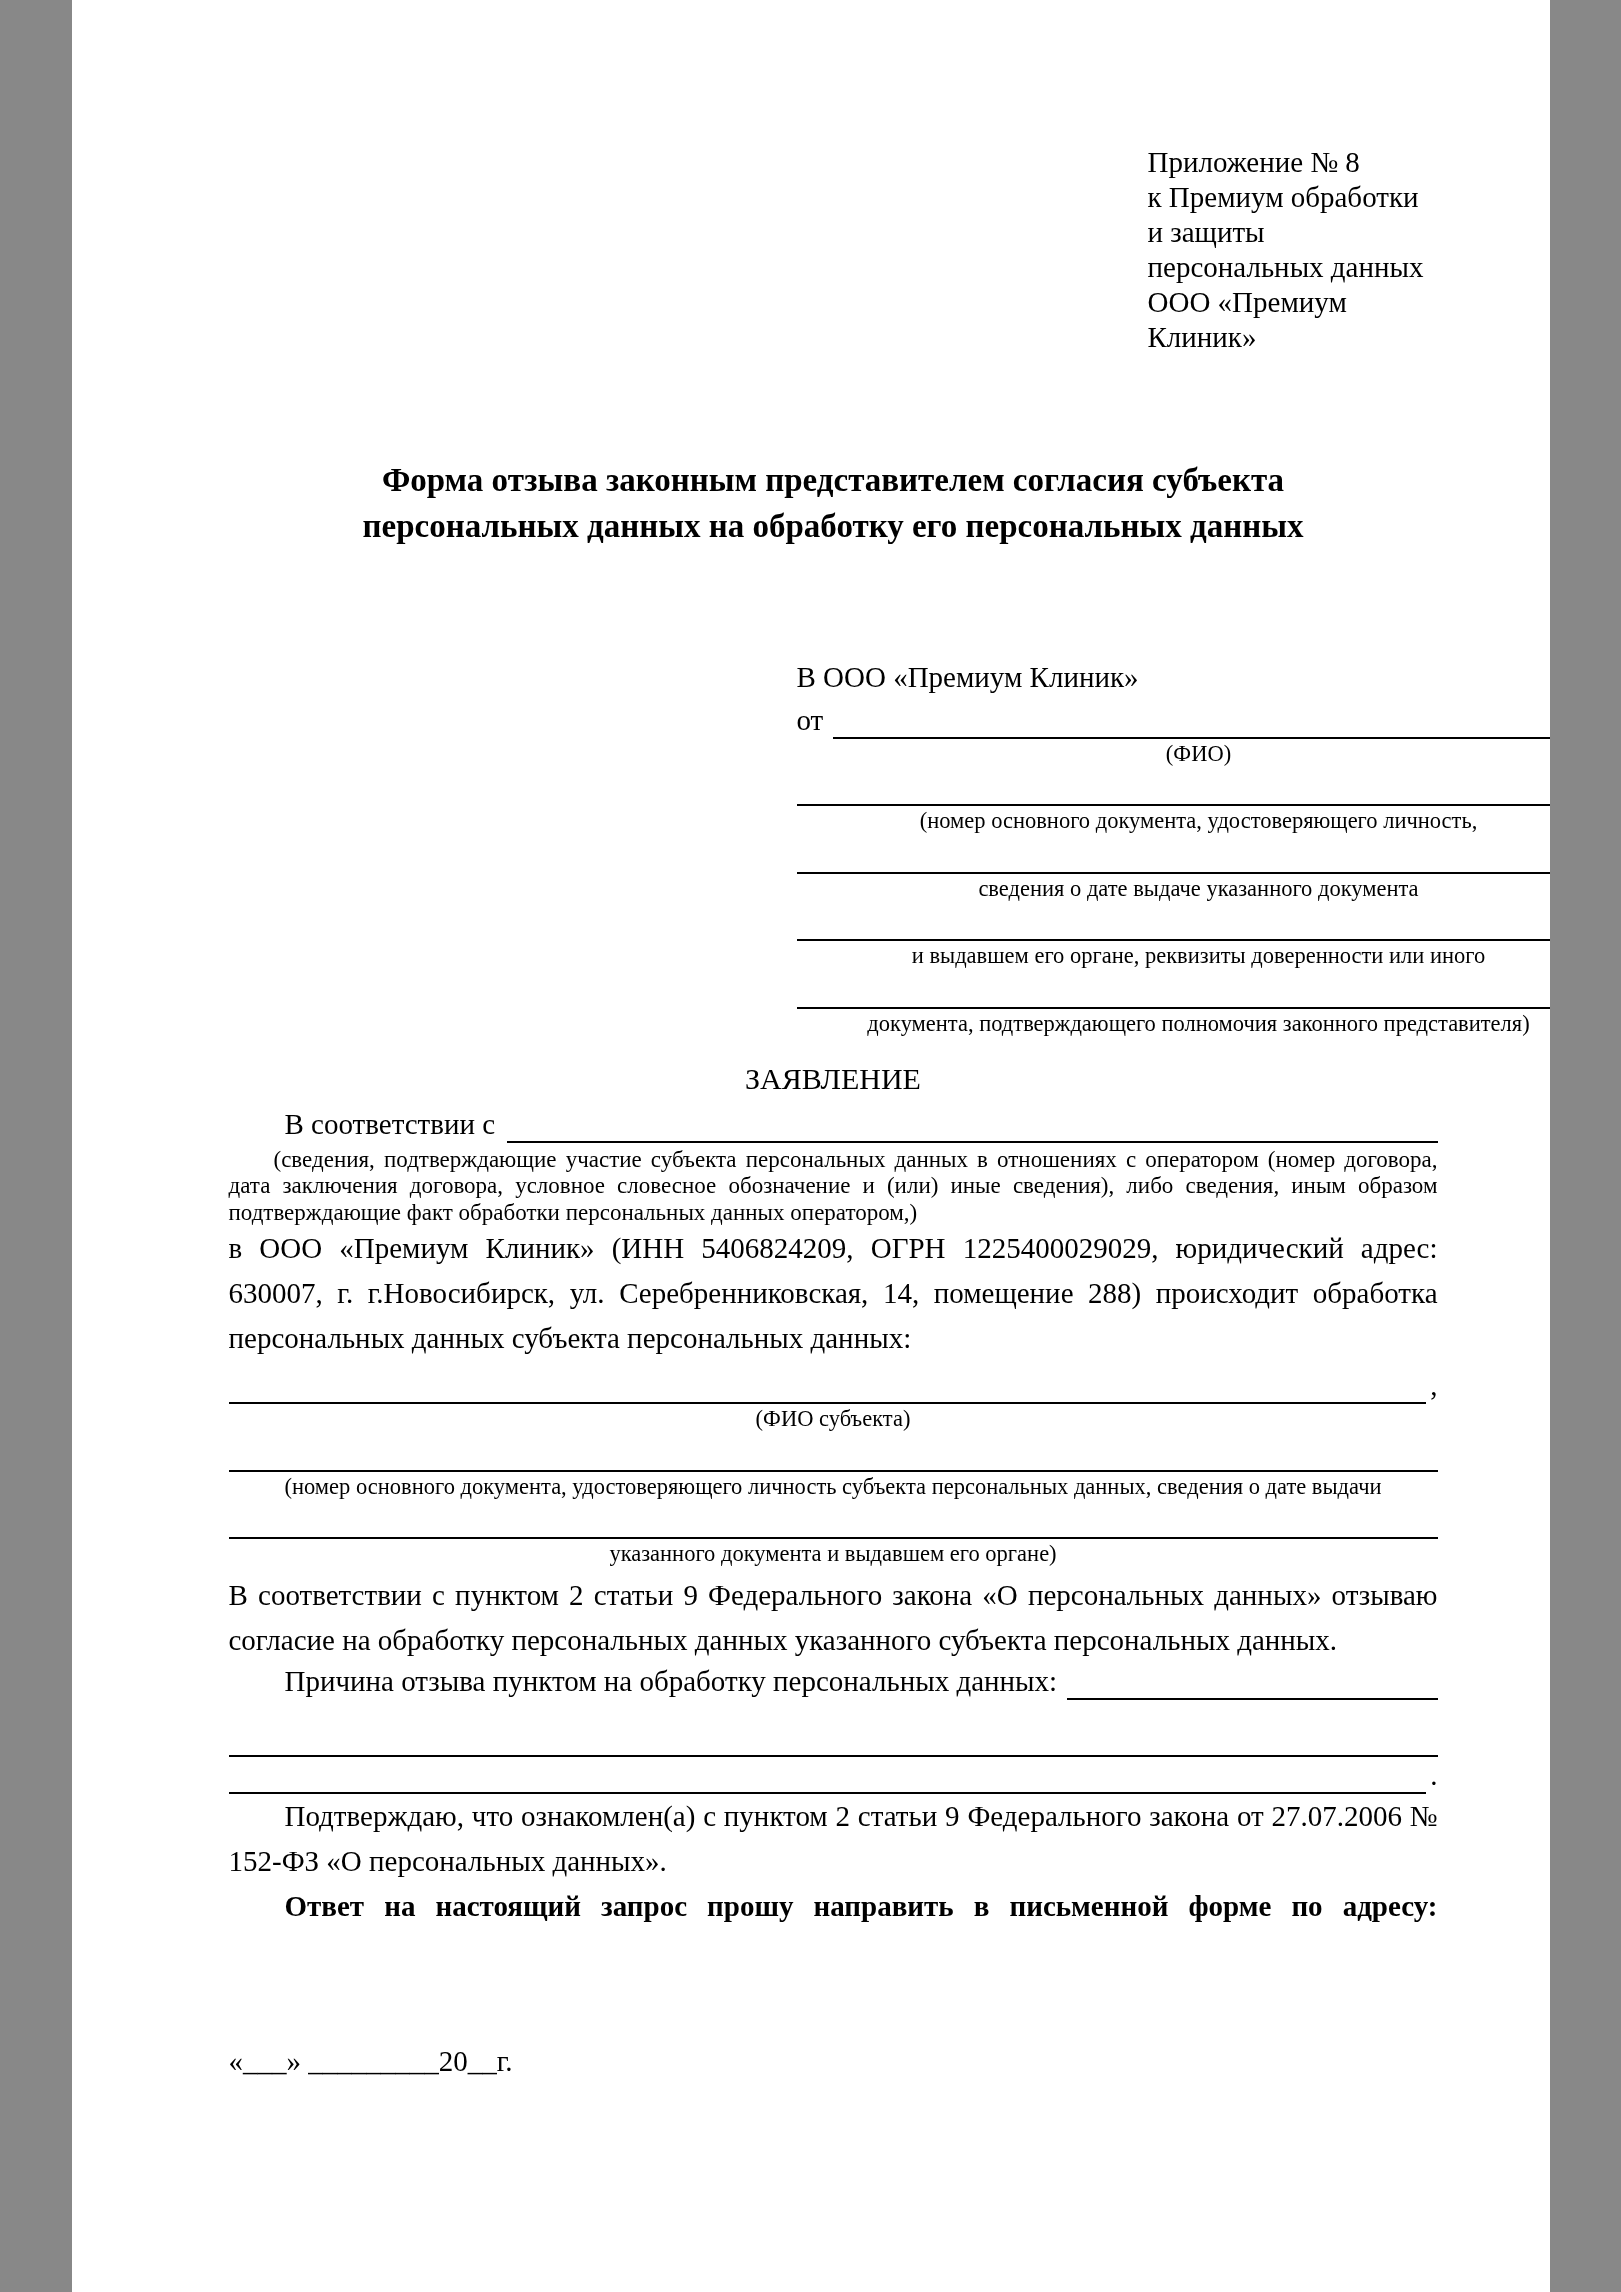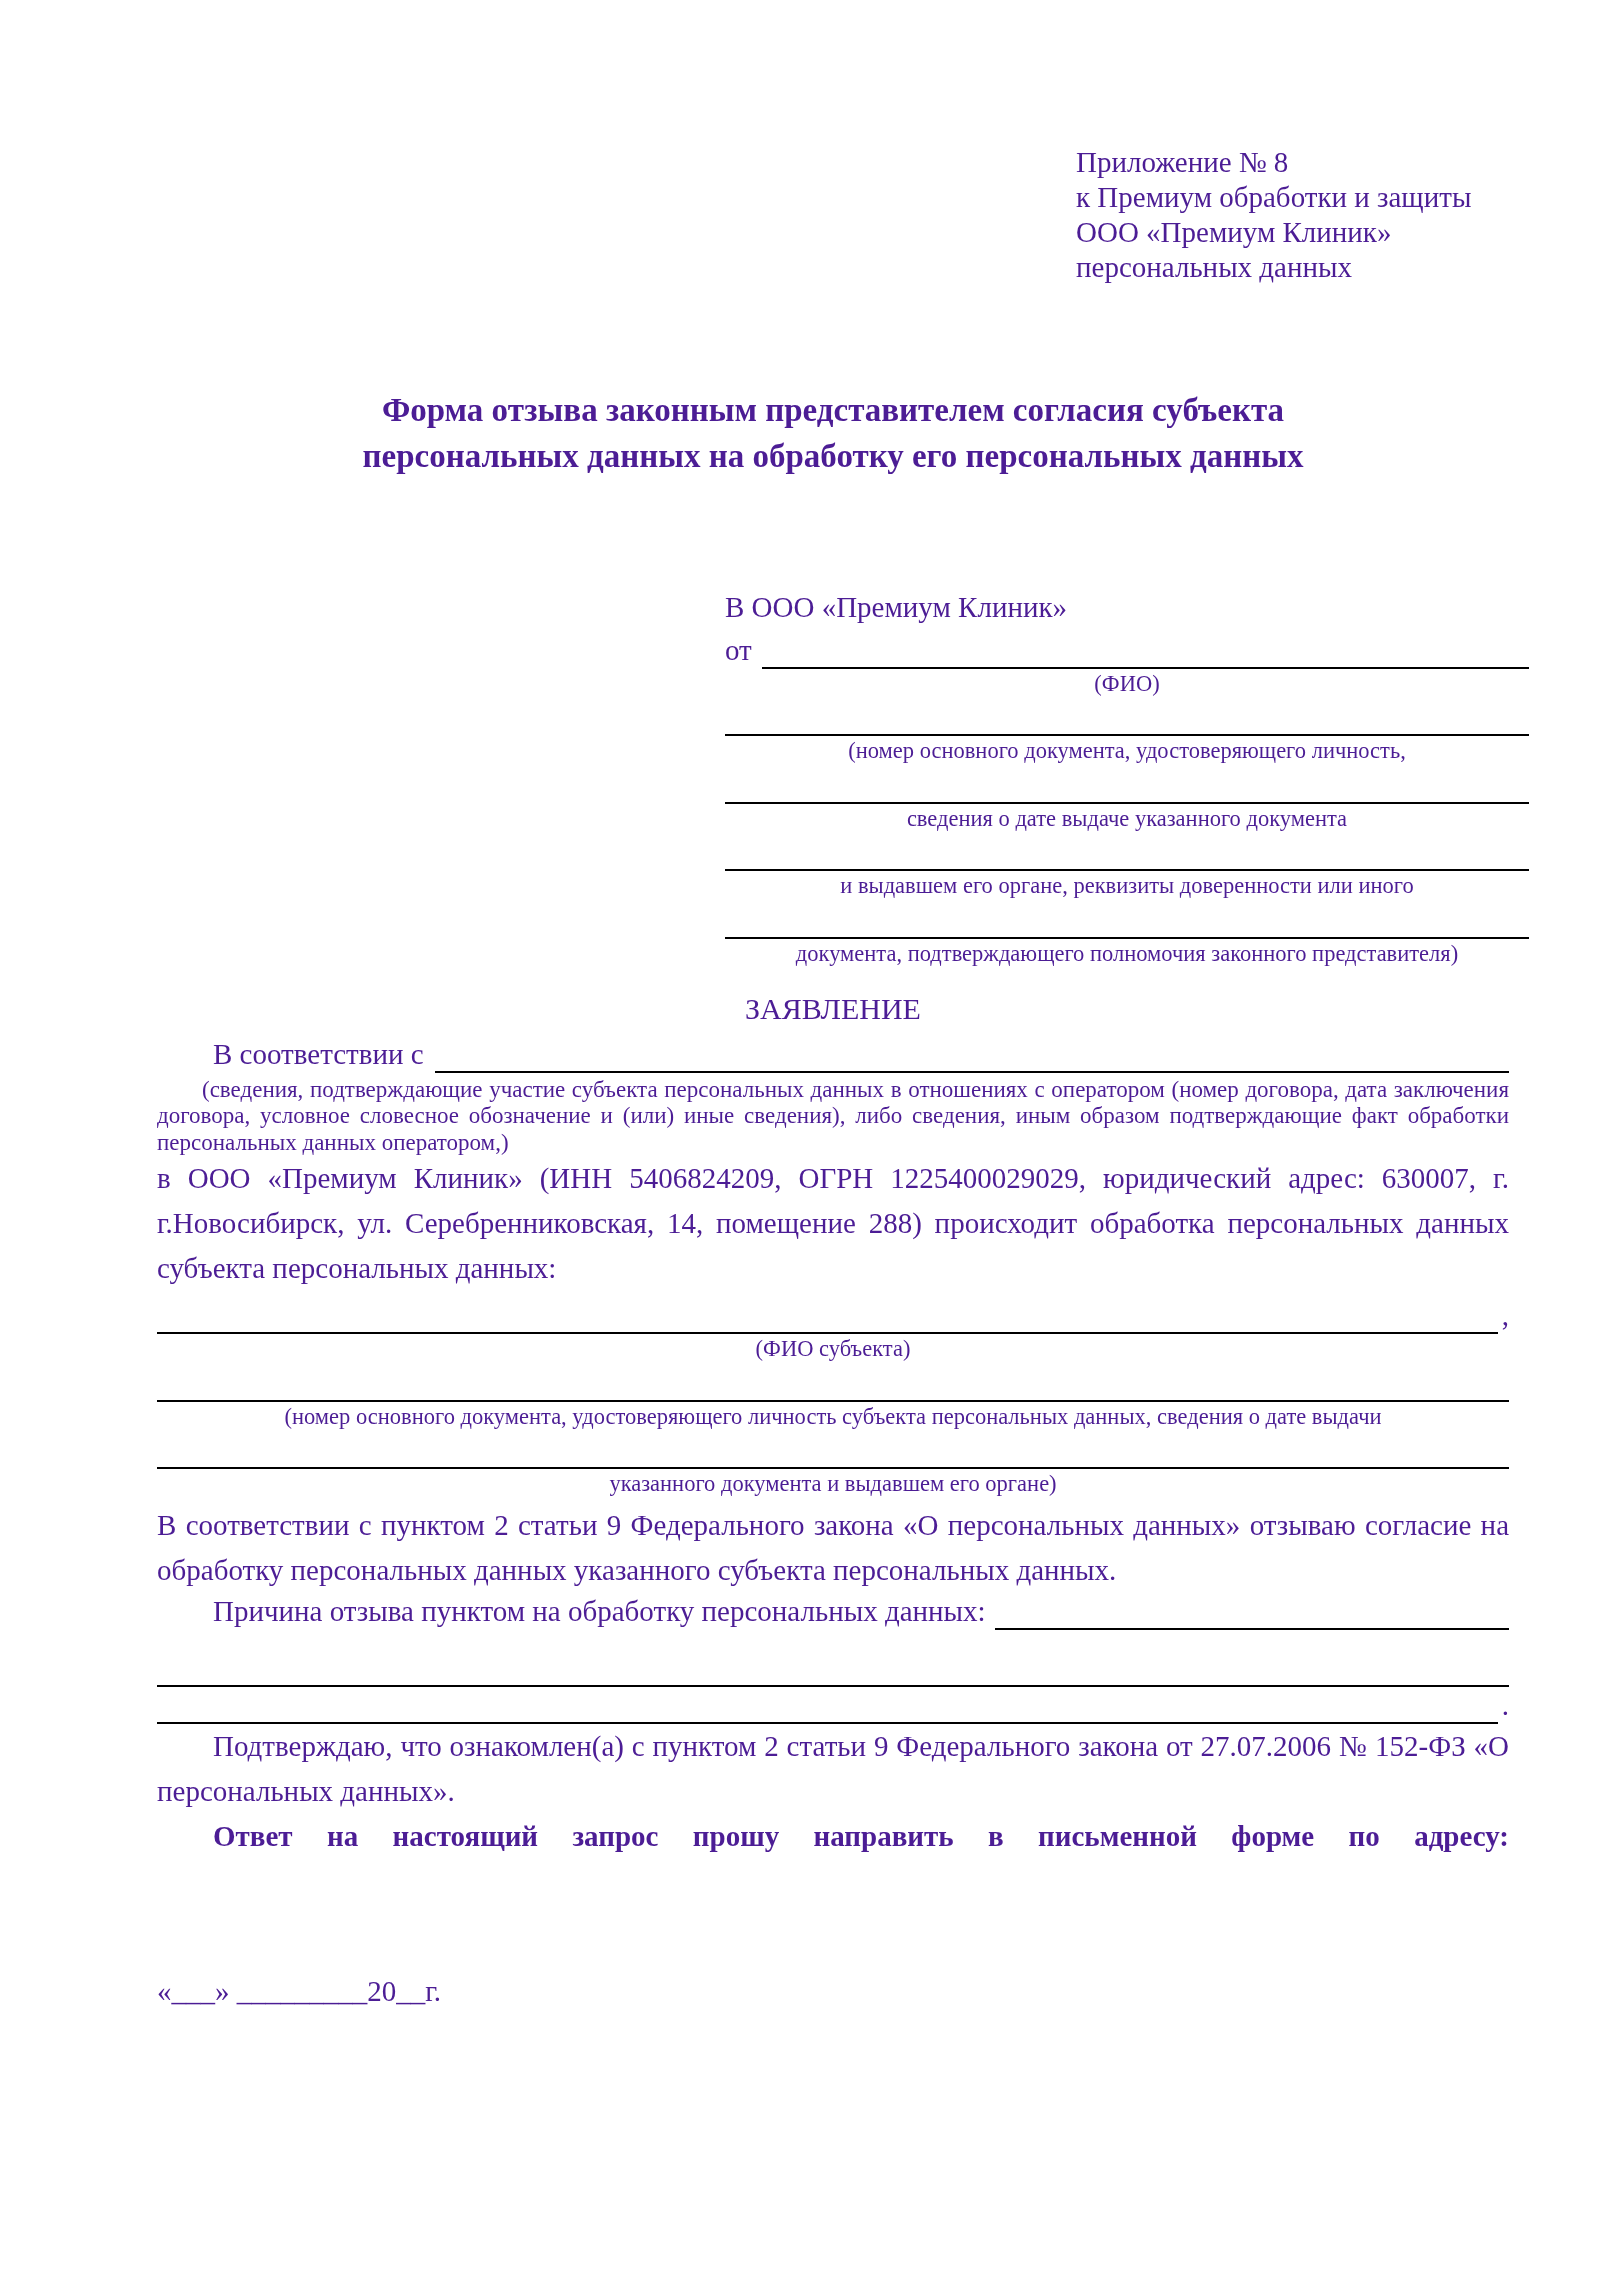--- a/index.html
+++ b/index.html
@@ -1,21 +1,21 @@
 <!DOCTYPE html>
 <html><head>
 <meta charset="utf-8">
 <style>
   html,body { margin:0; padding:0; background:#888; }
   .page {
     position:relative;
-    width:1621px; height:2293px;
+    width:1478px; height:2293px;
     margin:0 auto;
     background:#ffffff;
-    color:#4c1d95;
+    color:#000000;
     font-family:"Liberation Serif","DejaVu Serif",serif;
     box-sizing:border-box;
     padding:145px 112px 0 157px;
     overflow:hidden;
   }
   
   .hdr { margin-left:919px; font-size:29px; line-height:35px; }
   
   .title { margin:102px 0 0 0; text-align:center; font-weight:bold; font-size:33px; line-height:46px; }
   
@@ -48,22 +48,22 @@
   .sig-right .fill { width:397px; }
 </style>
 </head>
 <body>
 
 <div class="page">
 
   <div class="hdr">
     <div>Приложение № 8</div>
     <div>к Премиум обработки и защиты</div>
+    <div>персональных данных</div>
     <div>ООО «Премиум Клиник»</div>
-    <div>персональных данных</div>
   </div>
 
   <div class="title">
     <div>Форма отзыва законным представителем согласия субъекта</div>
     <div>персональных данных на обработку его персональных данных</div>
   </div>
 
   <div class="addr">
     <div class="addr-to">В ООО «Премиум Клиник»</div>
     <div class="row addr-from">

